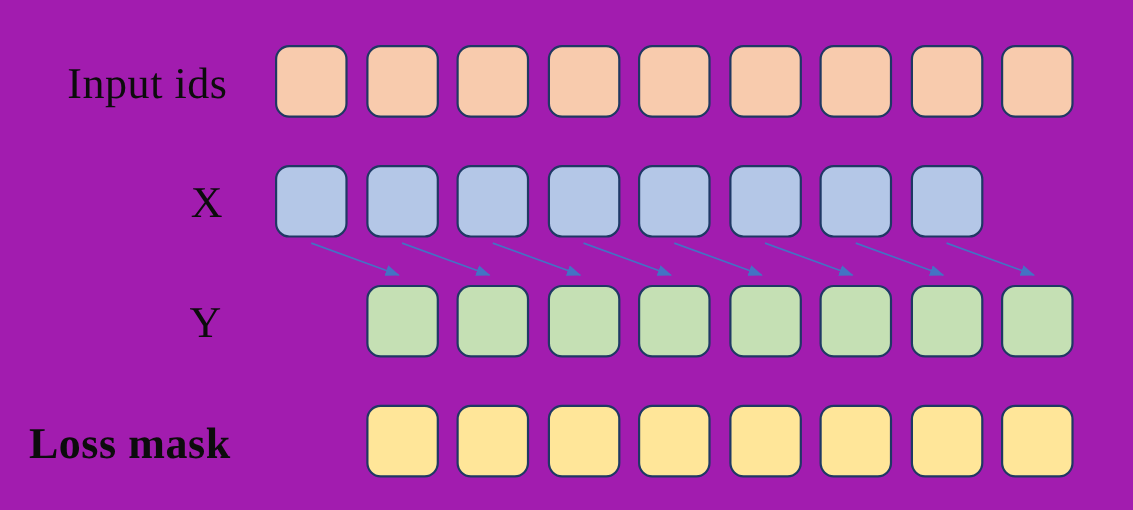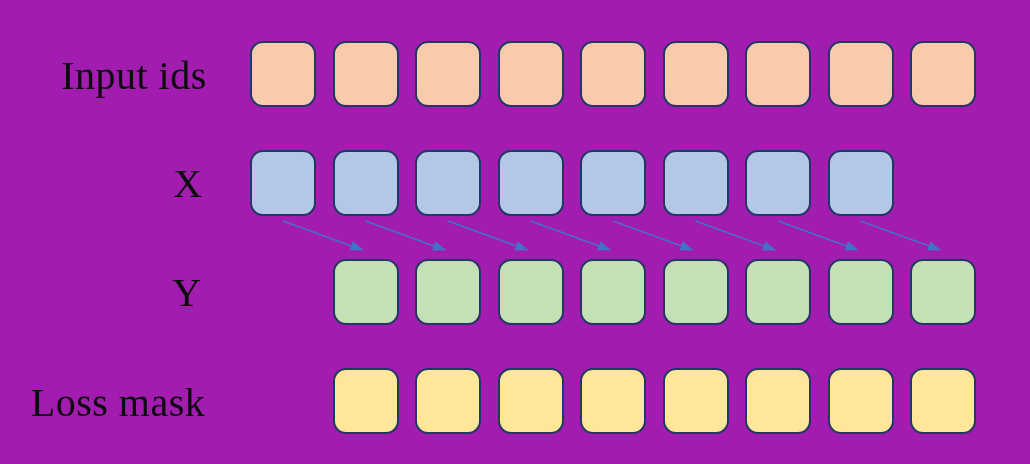--- a/index.html
+++ b/index.html
@@ -66,21 +66,21 @@
     <div class="box" style="left: 827.5px; top: 150px; background: rgb(180, 199, 231); border-color: rgb(31, 56, 100);"></div>
     <div class="row-label" style="left: 187px; top: 293px;">Y</div>
     <div class="box" style="left: 332.5px; top: 259px; background: rgb(197, 224, 180); border-color: rgb(31, 56, 100);"></div>
     <div class="box" style="left: 415px; top: 259px; background: rgb(197, 224, 180); border-color: rgb(31, 56, 100);"></div>
     <div class="box" style="left: 497.5px; top: 259px; background: rgb(197, 224, 180); border-color: rgb(31, 56, 100);"></div>
     <div class="box" style="left: 580px; top: 259px; background: rgb(197, 224, 180); border-color: rgb(31, 56, 100);"></div>
     <div class="box" style="left: 662.5px; top: 259px; background: rgb(197, 224, 180); border-color: rgb(31, 56, 100);"></div>
     <div class="box" style="left: 745px; top: 259px; background: rgb(197, 224, 180); border-color: rgb(31, 56, 100);"></div>
     <div class="box" style="left: 827.5px; top: 259px; background: rgb(197, 224, 180); border-color: rgb(31, 56, 100);"></div>
     <div class="box" style="left: 910px; top: 259px; background: rgb(197, 224, 180); border-color: rgb(31, 56, 100);"></div>
-    <div class="row-label" style="left: 118px; top: 403px;">Loss mask</div>
+    <div class="row-label" style="left: 118px; top: 403px; font-weight: bold;">Loss mask</div>
     <div class="box" style="left: 332.5px; top: 368px; background: rgb(255, 230, 153); border-color: rgb(31, 56, 100);"></div>
     <div class="box" style="left: 415px; top: 368px; background: rgb(255, 230, 153); border-color: rgb(31, 56, 100);"></div>
     <div class="box" style="left: 497.5px; top: 368px; background: rgb(255, 230, 153); border-color: rgb(31, 56, 100);"></div>
     <div class="box" style="left: 580px; top: 368px; background: rgb(255, 230, 153); border-color: rgb(31, 56, 100);"></div>
     <div class="box" style="left: 662.5px; top: 368px; background: rgb(255, 230, 153); border-color: rgb(31, 56, 100);"></div>
     <div class="box" style="left: 745px; top: 368px; background: rgb(255, 230, 153); border-color: rgb(31, 56, 100);"></div>
     <div class="box" style="left: 827.5px; top: 368px; background: rgb(255, 230, 153); border-color: rgb(31, 56, 100);"></div>
     <div class="box" style="left: 910px; top: 368px; background: rgb(255, 230, 153); border-color: rgb(31, 56, 100);"></div>
     <svg id="arrow-layer" viewBox="0 0 1030 464">
       <defs>

